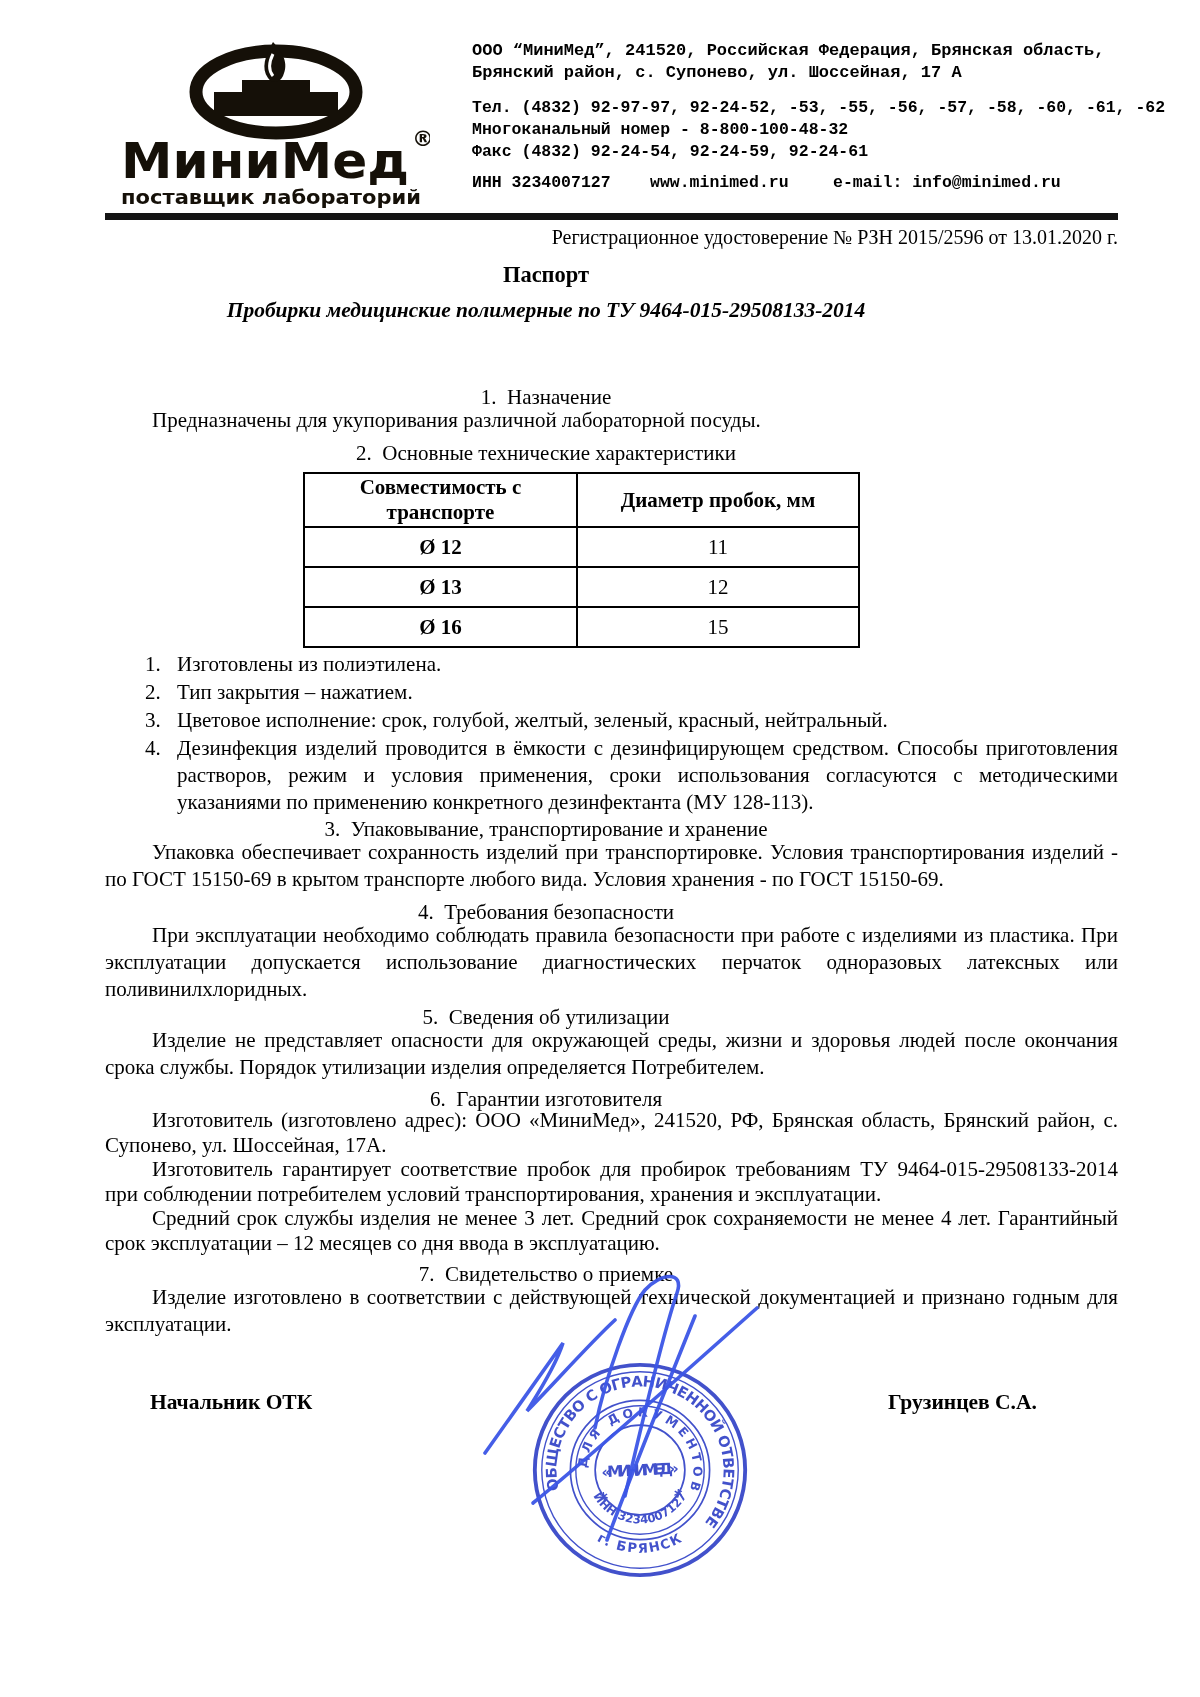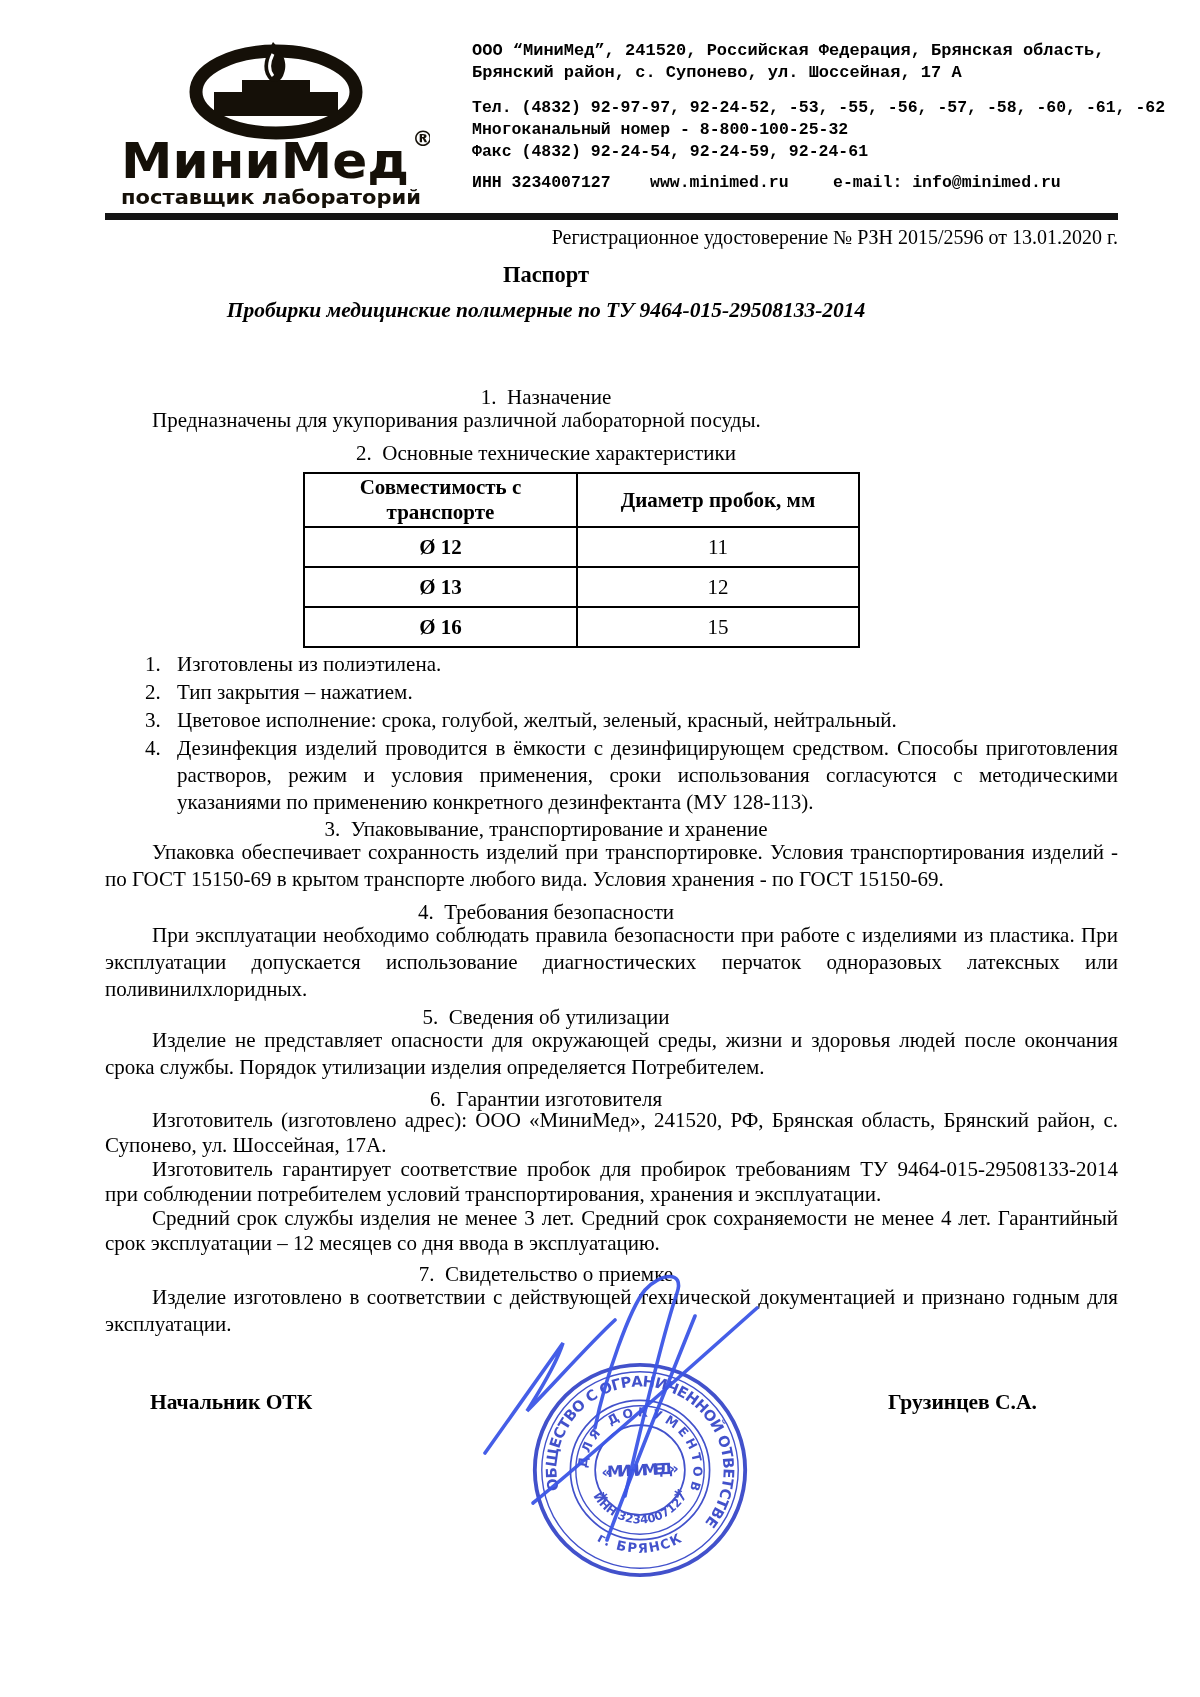--- a/index.html
+++ b/index.html
@@ -46,21 +46,21 @@
     <path d="M155 12 C147 26 143 38 150 48 C154 54 162 53 165 46 C171 33 165 23 155 12 Z" fill="#151008"></path>
     <path d="M155 24 C151 32 150 40 155 46" fill="none" stroke="#ffffff" stroke-width="3"></path>
     <text x="3" y="148" font-size="50" textLength="288" lengthAdjust="spacingAndGlyphs">МиниМед</text>
     <text x="294" y="116" font-size="22">®</text>
     <text x="3" y="174" font-size="20" textLength="300" lengthAdjust="spacingAndGlyphs">поставщик лабораторий</text>
   </svg>
 
   <div class="abs sans co-line" style="left:472px;top:40px;">ООО “МиниМед”, 241520, Российская Федерация, Брянская область,</div>
   <div class="abs sans co-line" style="left:472px;top:62px;">Брянский район, с. Супонево, ул. Шоссейная, 17 А</div>
   <div class="abs sans ph-line" style="left:472px;top:97px;">Тел. (4832) 92-97-97, 92-24-52, -53, -55, -56, -57, -58, -60, -61, -62</div>
-  <div class="abs sans ph-line" style="left:472px;top:119px;">Многоканальный номер - 8-800-100-25-32</div>
+  <div class="abs sans ph-line" style="left:472px;top:119px;">Многоканальный номер - 8-800-100-48-32</div>
   <div class="abs sans ph-line" style="left:472px;top:141px;">Факс (4832) 92-24-54, 92-24-59, 92-24-61</div>
   <div class="abs sans ph-line" style="left:472px;top:172px;">ИНН 3234007127</div>
   <div class="abs sans ph-line" style="left:650px;top:172px;">www.minimed.ru</div>
   <div class="abs sans ph-line" style="left:833px;top:172px;">e-mail: info@minimed.ru</div>
 
   <div class="abs divider" style="left:105px;top:213px;width:1013px;"></div>
 
   <div class="abs reg" style="top:226px;">Регистрационное удостоверение № РЗН 2015/2596 от 13.01.2020 г.</div>
   <div class="abs center t-passport" style="top:262px;">Паспорт</div>
   <div class="abs center t-product" style="top:298px;">Пробирки медицинские полимерные по ТУ 9464-015-29508133-2014</div>
@@ -94,21 +94,21 @@
     <div class="li">
       <span class="num">1.</span>
       <span>Изготовлены из полиэтилена.</span>
     </div>
     <div class="li">
       <span class="num">2.</span>
       <span>Тип закрытия – нажатием.</span>
     </div>
     <div class="li">
       <span class="num">3.</span>
-      <span>Цветовое исполнение: срока, голубой, желтый, зеленый, красный, нейтральный.</span>
+      <span>Цветовое исполнение: срок, голубой, желтый, зеленый, красный, нейтральный.</span>
     </div>
     <div class="li">
       <span class="num">4.</span>
       <span>Дезинфекция изделий проводится в ёмкости с дезинфицирующем средством. Способы приготовления растворов, режим и условия применения, сроки использования согласуются с методическими указаниями по применению конкретного дезинфектанта (МУ 128-113).</span>
     </div>
   </div>
 
   <div class="abs center sec-h" style="top:817px;">3.&nbsp;&nbsp;Упаковывание, транспортирование и хранение</div>
   <div class="abs body-w para" style="top:839px;">Упаковка обеспечивает сохранность изделий при транспортировке. Условия транспортирования изделий - по ГОСТ 15150-69 в крытом транспорте любого вида. Условия хранения - по ГОСТ 15150-69.</div>
 

